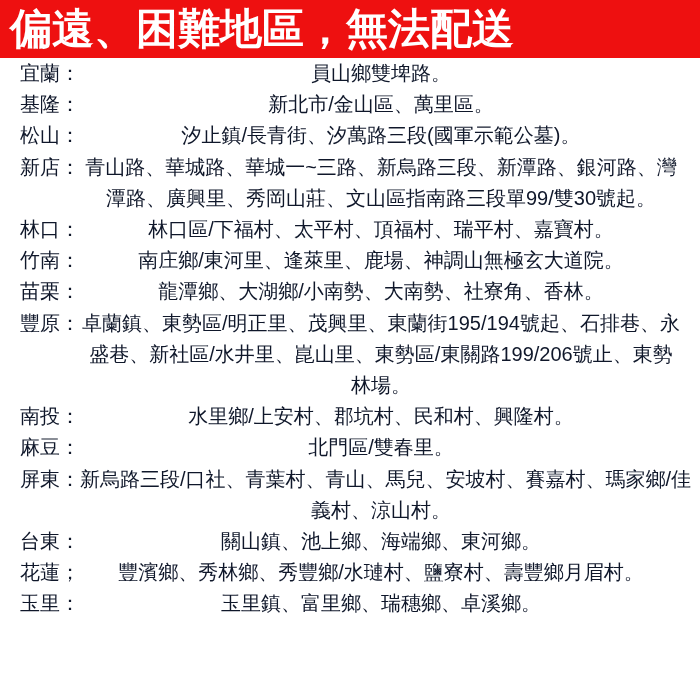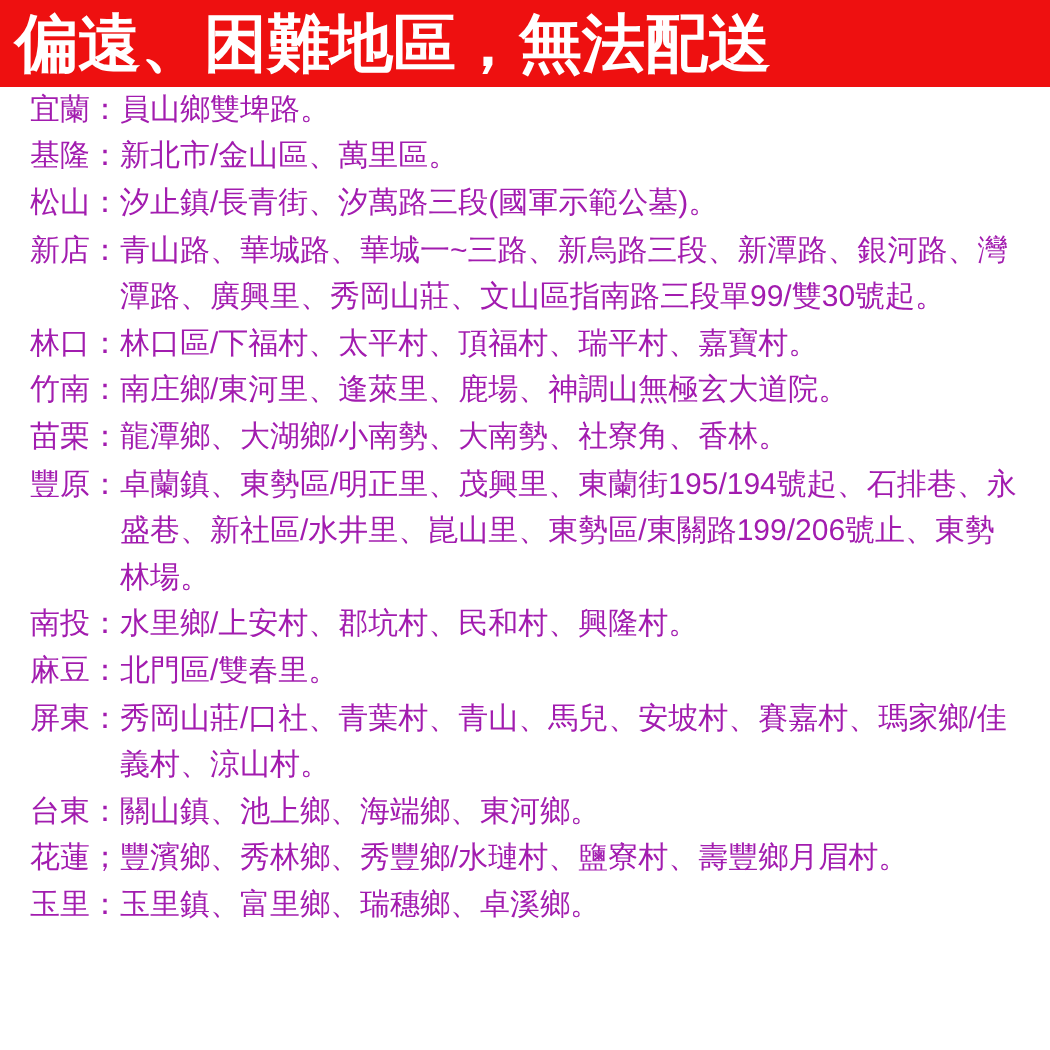--- a/index.html
+++ b/index.html
@@ -41,30 +41,31 @@
   }
   .entry-label {
     position: absolute;
     left: 0;
     top: 0;
     width: 60px;
     white-space: pre;
   }
   .line {
     white-space: pre;
+    text-align: center;
   }
 </style>
 </head>
 <body>
 
 <div class="page">
   <div class="banner" style="background: rgb(238, 16, 16); color: #ffffff;">
     <span class="banner-title">偏遠、困難地區，無法配送</span>
   </div>
-  <div class="region-list" style="color: #a21caf;">
+  <div class="region-list" style="color: #0f172a;">
       <div class="entry">
         <span class="entry-label">宜蘭：</span>
         <div class="entry-content">
           <div class="line">員山鄉雙埤路。</div>
         </div>
       </div>
       <div class="entry">
         <span class="entry-label">基隆：</span>
         <div class="entry-content">
           <div class="line">新北市/金山區、萬里區。</div>
@@ -117,21 +118,21 @@
       </div>
       <div class="entry">
         <span class="entry-label">麻豆：</span>
         <div class="entry-content">
           <div class="line">北門區/雙春里。</div>
         </div>
       </div>
       <div class="entry">
         <span class="entry-label">屏東：</span>
         <div class="entry-content">
-          <div class="line">秀岡山莊/口社、青葉村、青山、馬兒、安坡村、賽嘉村、瑪家鄉/佳</div>
+          <div class="line">新烏路三段/口社、青葉村、青山、馬兒、安坡村、賽嘉村、瑪家鄉/佳</div>
           <div class="line">義村、涼山村。</div>
         </div>
       </div>
       <div class="entry">
         <span class="entry-label">台東：</span>
         <div class="entry-content">
           <div class="line">關山鎮、池上鄉、海端鄉、東河鄉。</div>
         </div>
       </div>
       <div class="entry">

